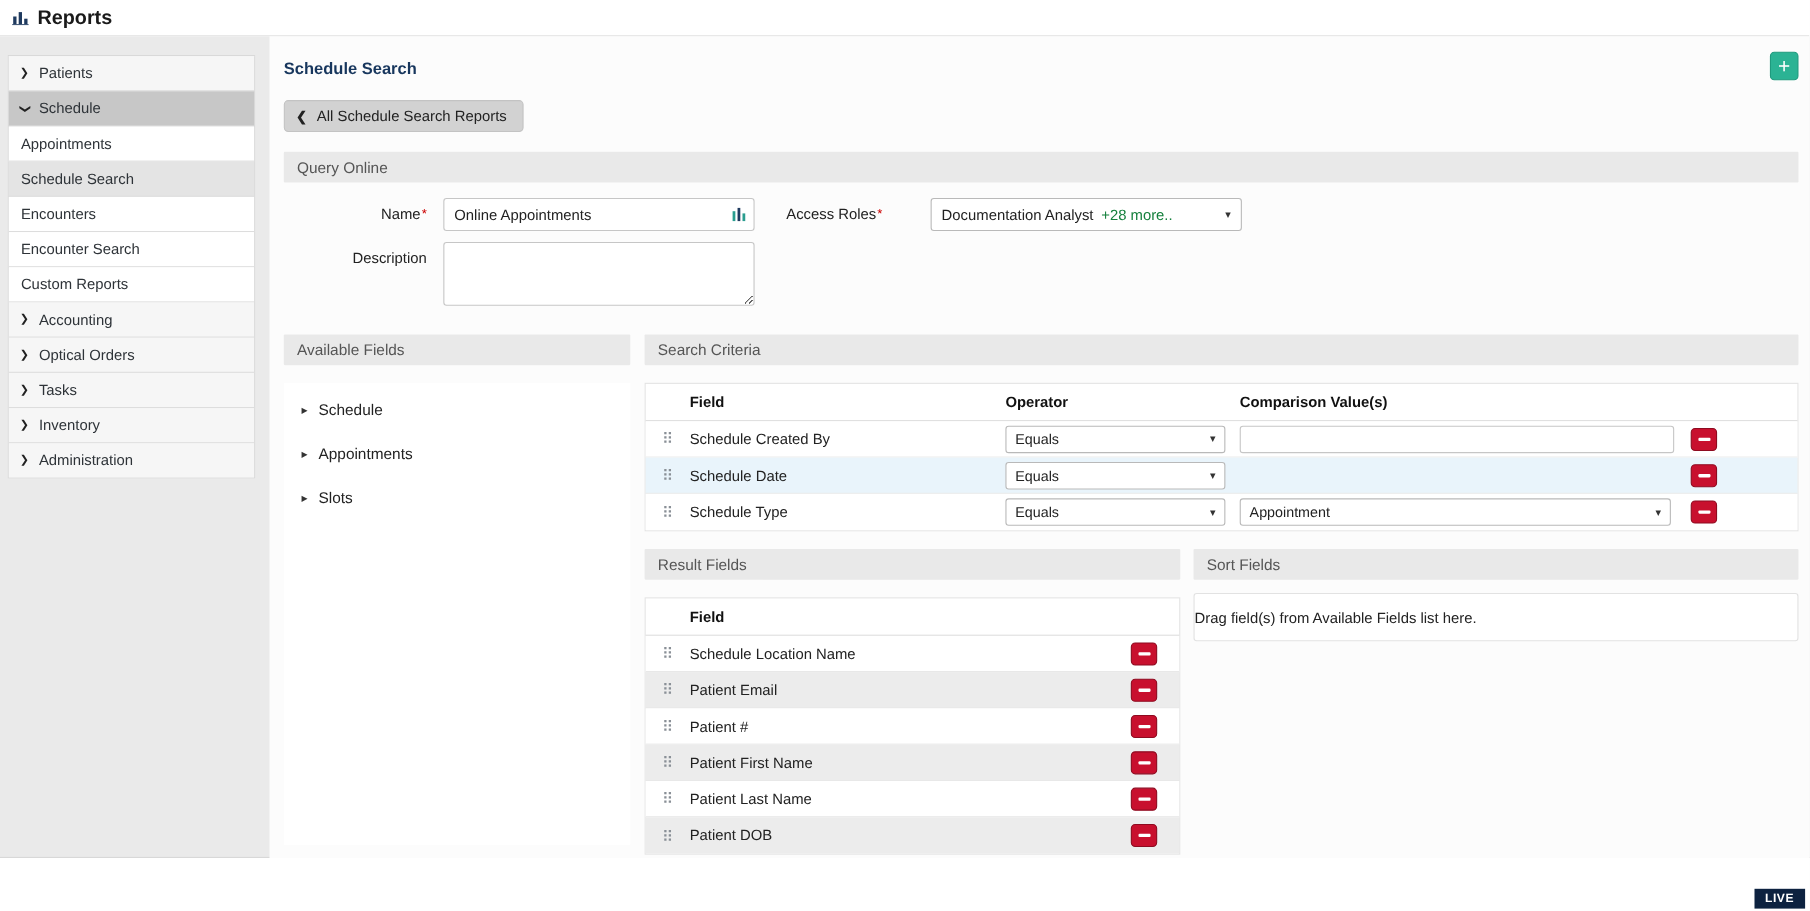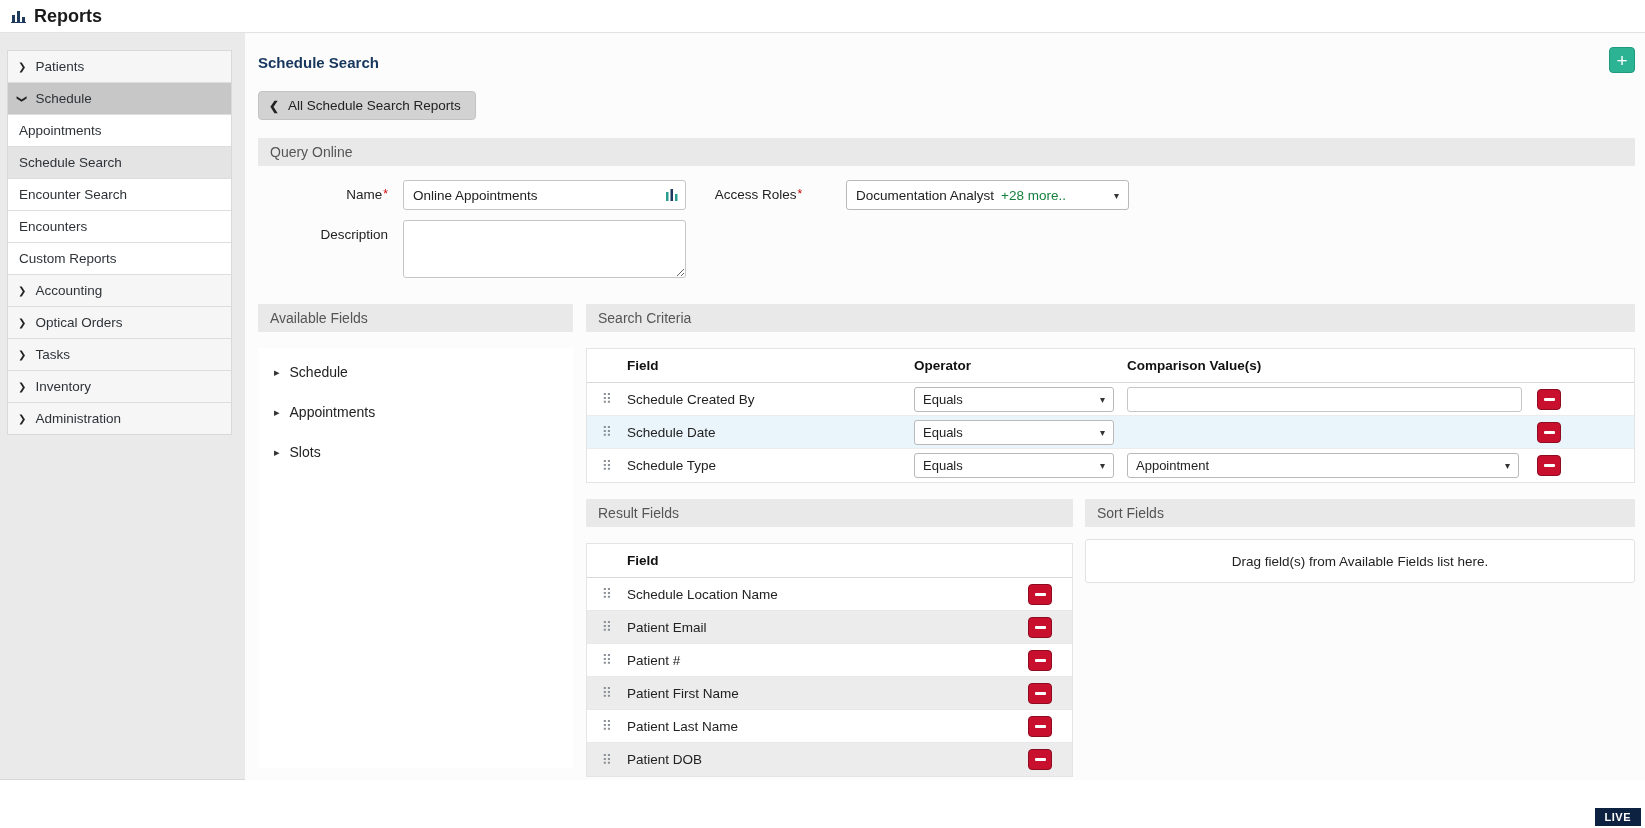--- a/index.html
+++ b/index.html
@@ -117,21 +117,21 @@
   .result-table { margin-top:16px; background:#fff; border:1px solid #e4e4e4; }
   .res-head { padding:9px 0 9px 40px; font-weight:bold; font-size:13.5px; color:#111; border-bottom:1px solid #d9d9d9; }
   .res-row {
     display:grid; grid-template-columns:40px 1fr 44px; align-items:center;
     height:33px; border-bottom:1px solid #e8e8e8; background:#fff;
   }
   .res-row.alt { background:#ececec; }
   .res-row:last-child { border-bottom:none; }
   .drop-zone {
     margin-top:12px; background:#fff; border:1px solid #e2e2e2; border-radius:3px;
-    height:44px; display:flex; align-items:center; justify-content:center;
+    height:44px; display:flex; align-items:center; justify-content:flex-start;
     font-size:13.5px; color:#222;
   }
 
   
   .live-badge {
     position:absolute; right:4px; bottom:2px; background:#0d2240; color:#fff;
     font-size:11px; font-weight:bold; padding:3px 10px; letter-spacing:0.5px;
   }
 </style>
 </head>
@@ -160,24 +160,24 @@
       <span class="chev down">❯</span>
       <span>Schedule</span>
     </div>
     <div class="side-item child">
       <span>Appointments</span>
     </div>
     <div class="side-item child selected">
       <span>Schedule Search</span>
     </div>
     <div class="side-item child">
+      <span>Encounters</span>
+    </div>
+    <div class="side-item child">
       <span>Encounter Search</span>
-    </div>
-    <div class="side-item child">
-      <span>Encounters</span>
     </div>
     <div class="side-item child">
       <span>Custom Reports</span>
     </div>
     <div class="side-item">
       <span class="chev">❯</span>
       <span>Accounting</span>
     </div>
     <div class="side-item">
       <span class="chev">❯</span>

